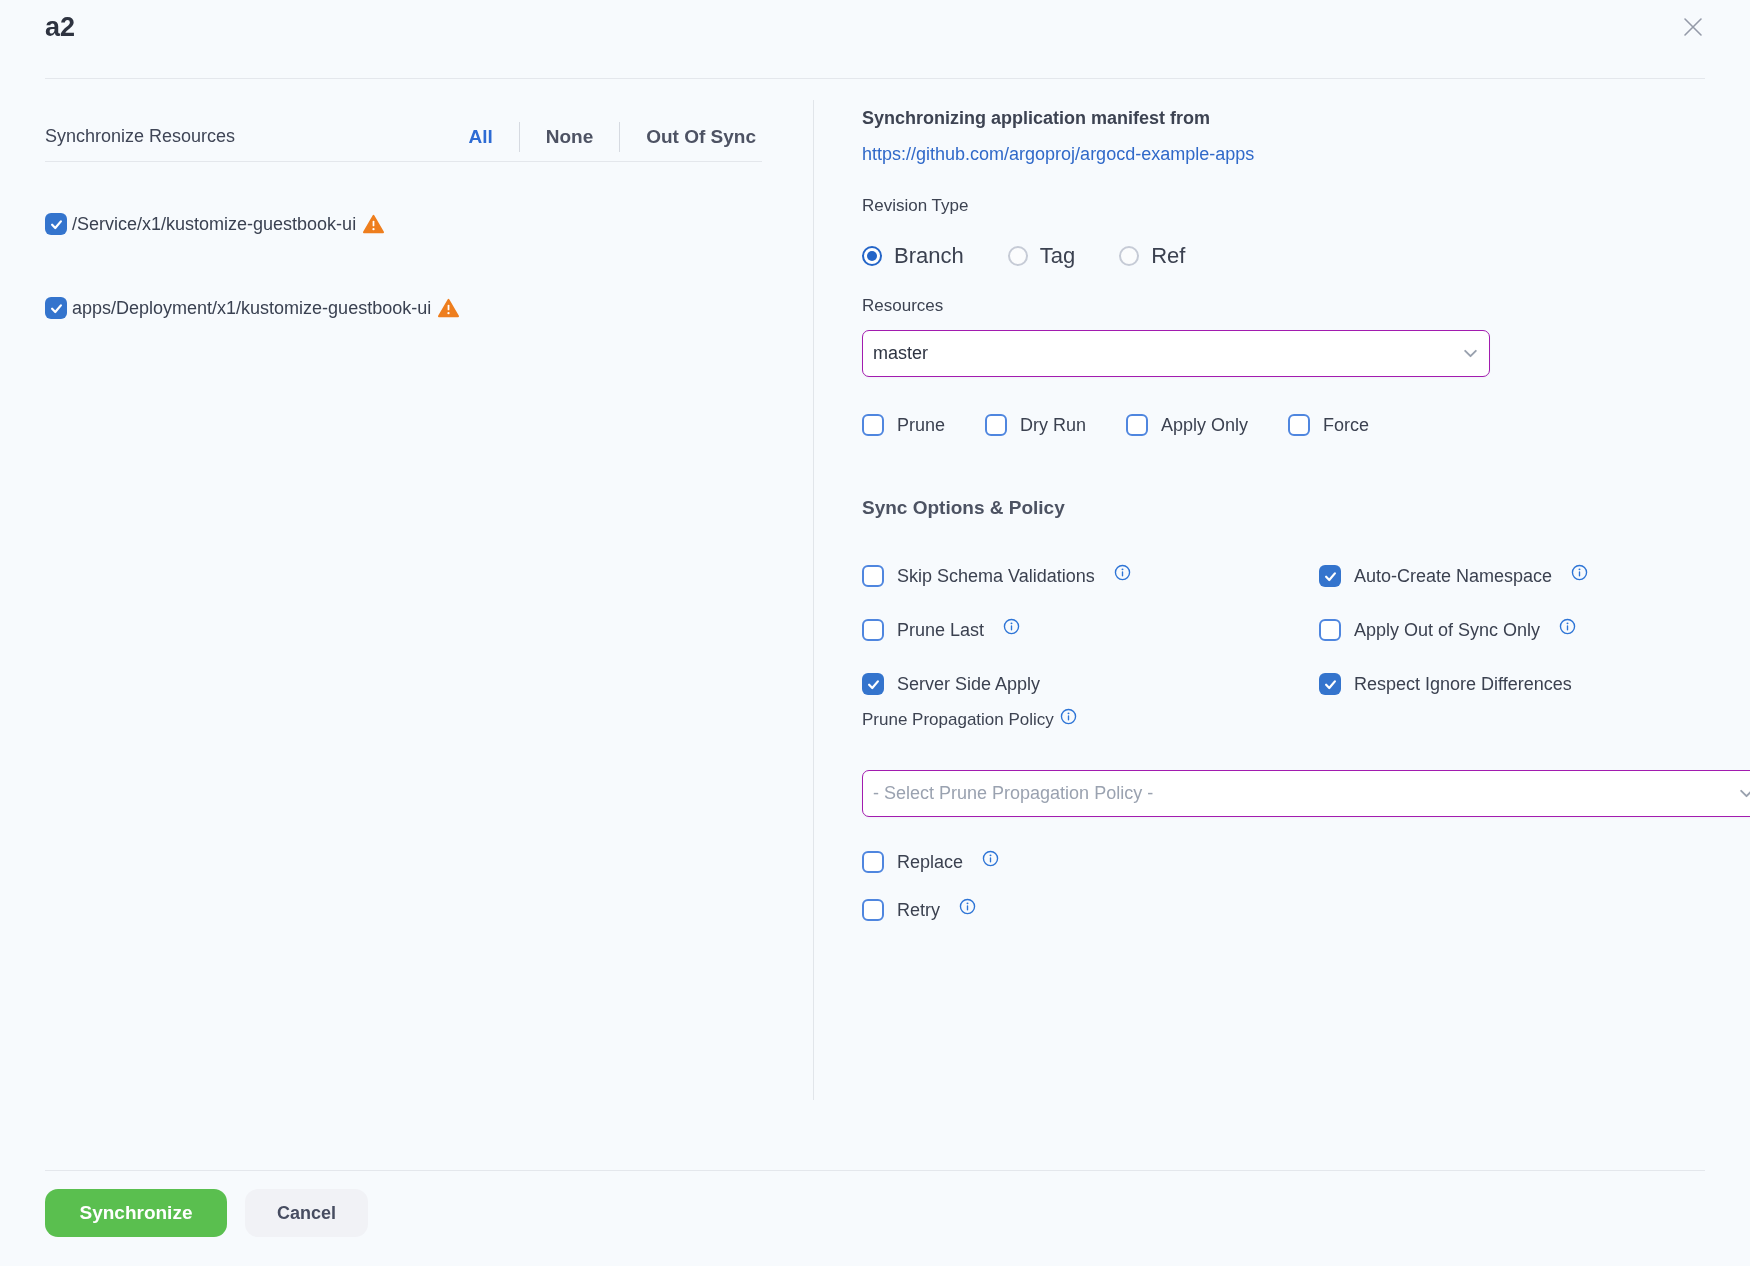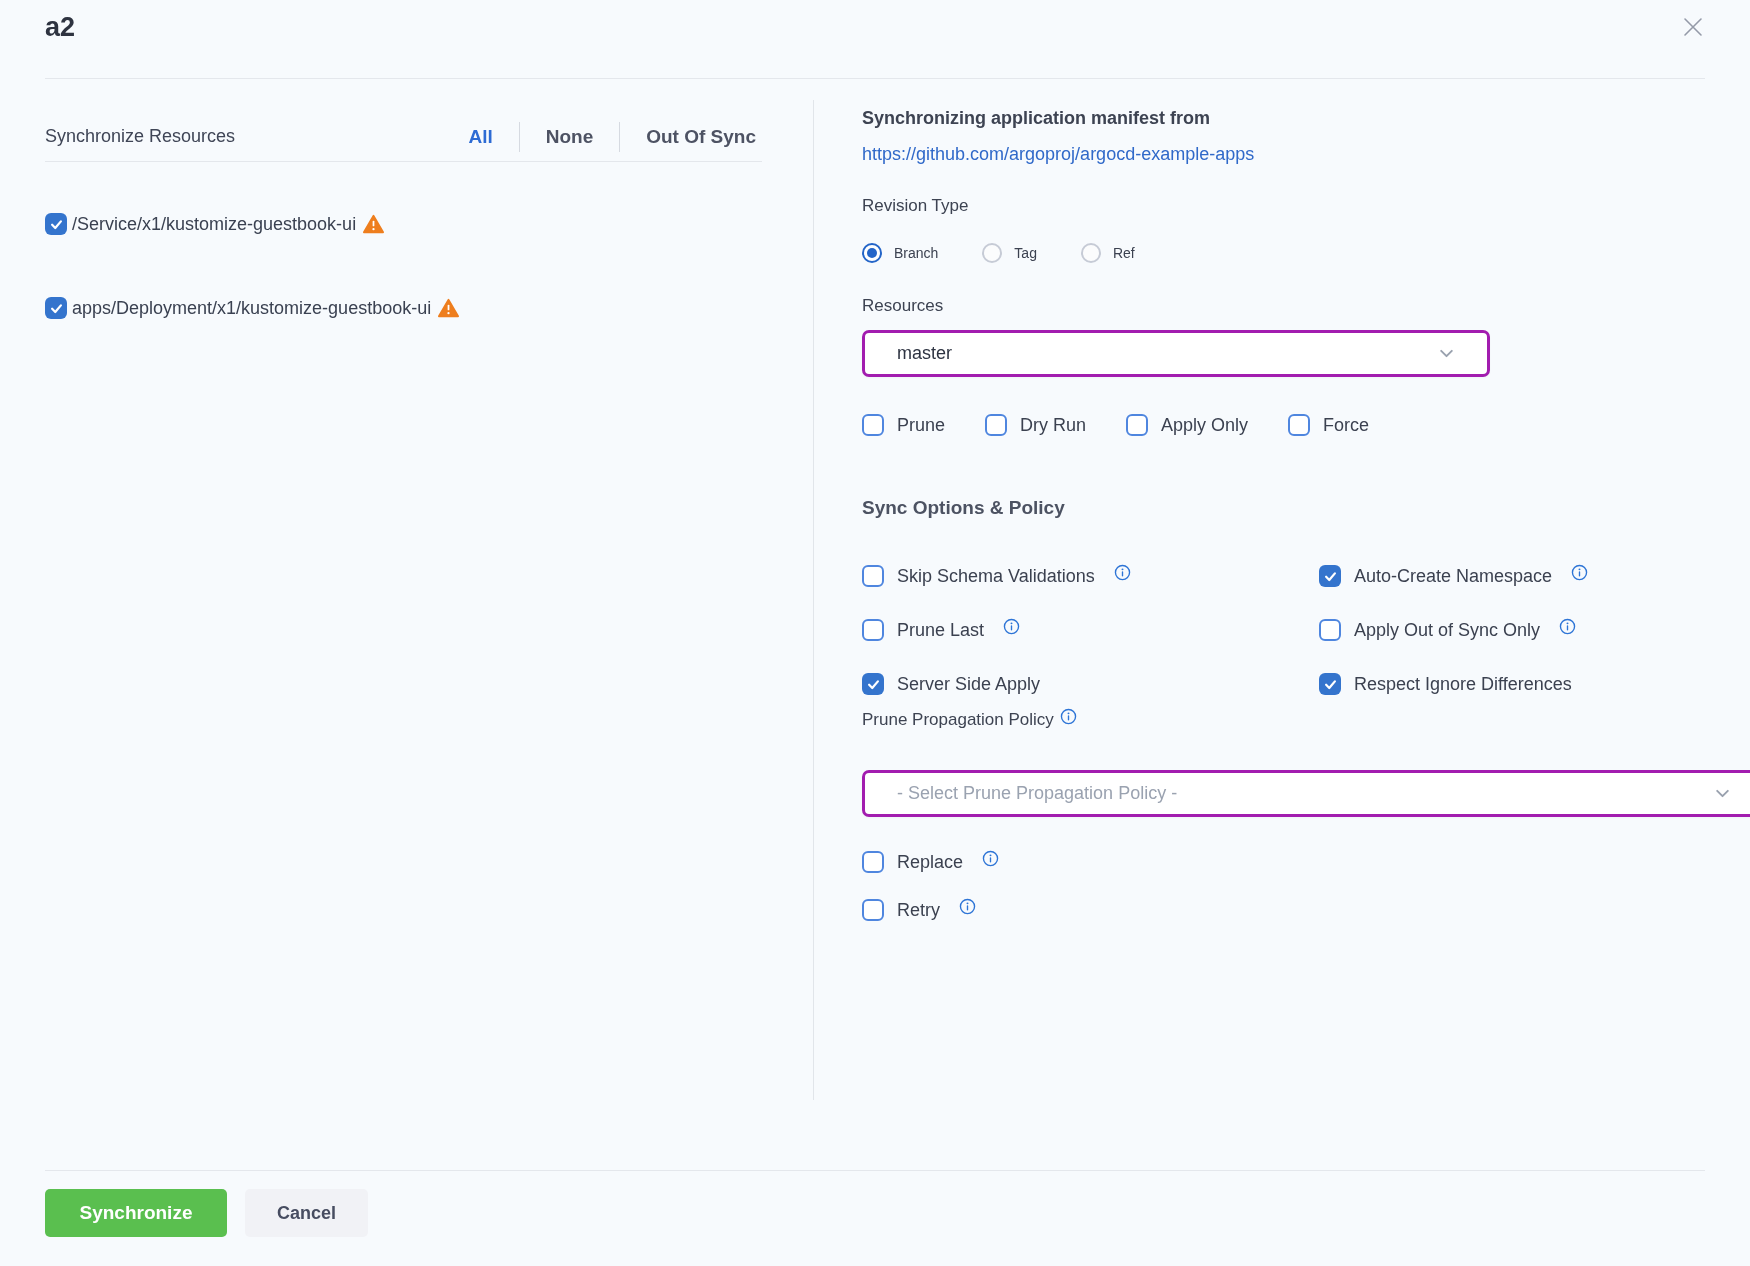--- a/index.html
+++ b/index.html
@@ -63,23 +63,23 @@
 
   .radio { width:20px; height:20px; border-radius:50%; flex:none; cursor:pointer;
     display:flex; align-items:center; justify-content:center; }
   .radio.selected { border:2px solid #2465c8; background:#fff; }
   .radio .dot { width:10px; height:10px; border-radius:50%; background:#2465c8; }
   .radio.unselected { border:2px solid #c6cbd6; background:#fbfcfd; }
 
   .info-icon { width:17px; height:17px; flex:none; margin-left:6px; position:relative; top:-4px; }
 
   .select-box {
-    background:#fff; border:3px solid #a21caf; border-radius:7px; height:47px;
+    background:#fff; border:1px solid #a21caf; border-radius:7px; height:47px;
     display:flex; align-items:center; justify-content:space-between;
-    padding:0 32px; cursor:pointer; box-shadow:0 1px 2px rgba(30,40,60,.03);
+    padding:0 10px; cursor:pointer; box-shadow:0 1px 2px rgba(30,40,60,.03);
   }
   .select-value { font-size:18px; color:#2e3442; }
   .select-value.placeholder { color:#9aa2b0; }
   .chevron { width:17px; height:17px; flex:none; }
 
   
   .v-divider {
     position:absolute; left:813px; top:100px; width:1px; height:1000px;
     background:#e1e5ea;
   }
@@ -87,21 +87,21 @@
   
   .right-panel { position:absolute; left:862px; top:0; width:790px; }
   .rp-abs { position:absolute; left:0; }
   .manifest-label { top:108px; font-size:18px; font-weight:600; color:#3d4352; }
   .manifest-url { top:144px; font-size:18px; color:#3069c9; cursor:pointer; text-decoration:none; display:inline-block; }
   .field-label { font-size:17px; font-weight:400; color:#3d4352; display:flex; align-items:center; }
   .revision-type-label { top:196px; }
   .radio-row { top:243px; display:flex; align-items:center; gap:14px; }
   .radio-group { display:flex; align-items:center; }
   .radio-item { display:flex; align-items:center; gap:12px; margin-right:44px; cursor:pointer; }
-  .radio-label { font-size:14px; color:#3b4150; }
+  .radio-label { font-size:22px; color:#3b4150; }
   .revision-label { top:296px; }
   .revision-select { top:330px; width:628px; }
   .flags-row { top:414px; display:flex; align-items:center; }
   .flag-item { display:flex; align-items:center; gap:13px; margin-right:40px; cursor:pointer; }
   .flag-label { font-size:18px; color:#3b4150; }
   .options-heading { top:497px; font-size:19px; font-weight:600; color:#4c5262; }
   .options-grid { top:563px; width:790px; display:grid;
     grid-template-columns:457px 333px; row-gap:28px; }
   .option-item { display:flex; align-items:center; gap:13px; height:26px; cursor:pointer; }
   .option-label { font-size:18px; color:#3b4150; }
@@ -109,21 +109,21 @@
   .policy-select { top:770px; width:904px; }
   .extra-row { display:flex; align-items:center; gap:13px; cursor:pointer; }
   .replace-row { top:851px; }
   .retry-row { top:899px; }
 
   
   .footer-divider {
     position:absolute; left:45px; right:45px; top:1170px; height:1px; background:#e4e7ec;
   }
   .btn {
-    position:absolute; top:1189px; height:48px; border:none; border-radius:5px;
+    position:absolute; top:1189px; height:48px; border:none; border-radius:13px;
     font-family:"Liberation Sans","DejaVu Sans",sans-serif;
     font-weight:700; cursor:pointer; display:flex; align-items:center; justify-content:center;
   }
   .btn-sync { left:45px; width:182px; background:#5abf4f; color:#ffffff; font-size:19px; }
   .btn-cancel { left:245px; width:123px; background:#f1f2f6; color:#474d61; font-size:18px; }
 </style>
 </head>
 <body>
 
 <div class="app">

